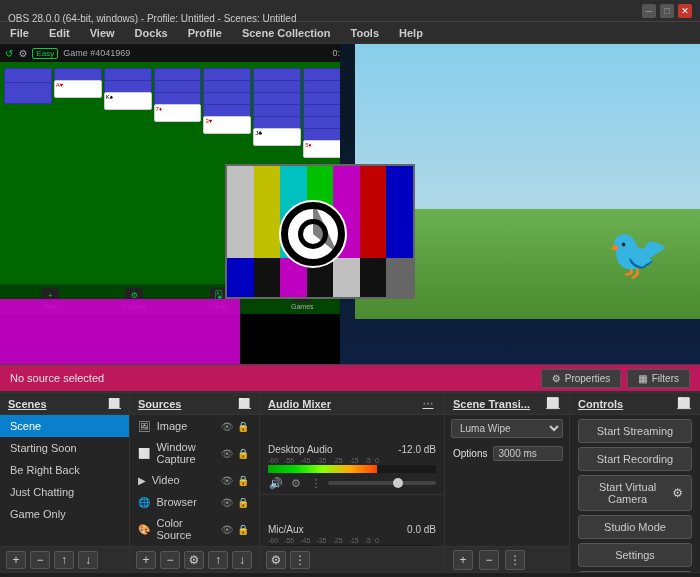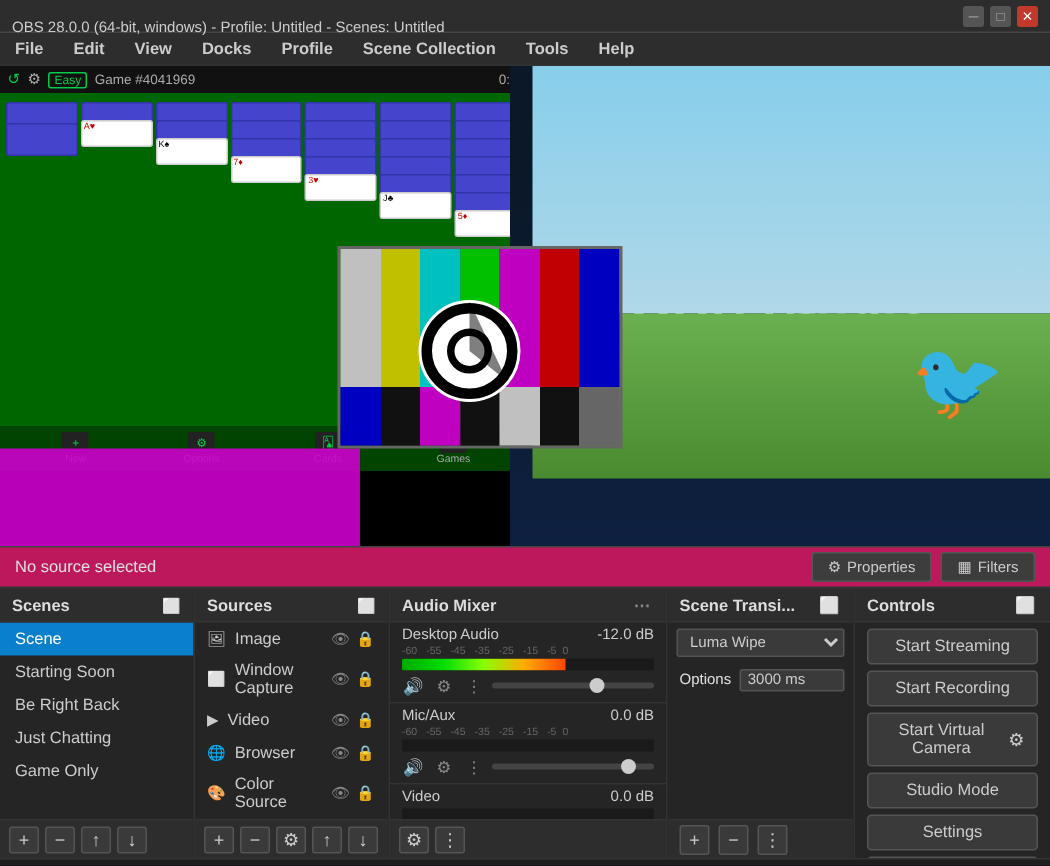--- a/index.html
+++ b/index.html
@@ -111,20 +111,21 @@
       background: #2d2d2d;
       height: 22px;
       display: flex;
       align-items: center;
       justify-content: space-between;
       padding: 0 8px;
       font-size: 11px;
       font-weight: bold;
       color: #ddd;
       border-bottom: 1px solid #333;
+      text-decoration: underline;
     }
     .panel-content {
       flex: 1;
       overflow: hidden;
     }
     .panel-footer {
       height: 26px;
       background: #2d2d2d;
       border-top: 1px solid #333;
       display: flex;
@@ -186,20 +187,21 @@
     }
     .audio-track {
       padding: 3px 8px;
       border-bottom: 1px solid #333;
     }
     .audio-track-header {
       display: flex;
       justify-content: space-between;
       align-items: flex-end;
       margin-bottom: 2px;
+      margin-top: 26px;
     }
     .audio-track-name {
       font-size: 10px;
       color: #ccc;
     }
     .audio-track-db {
       font-size: 10px;
       color: #ccc;
     }
     .volume-bar {

